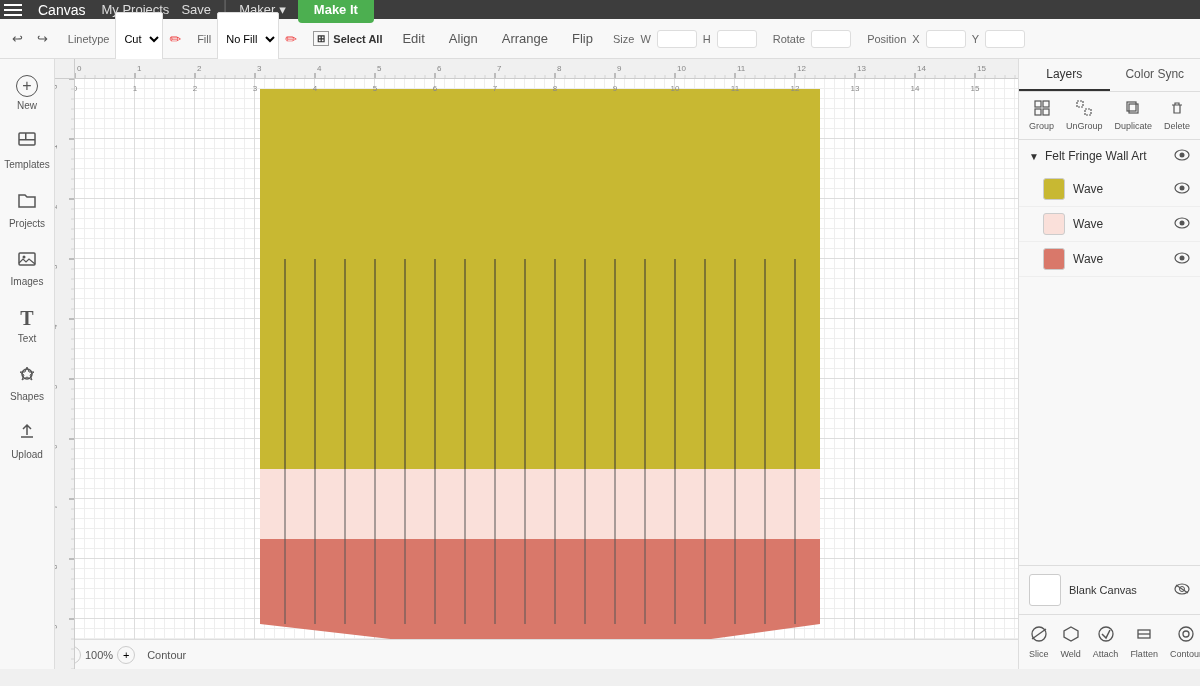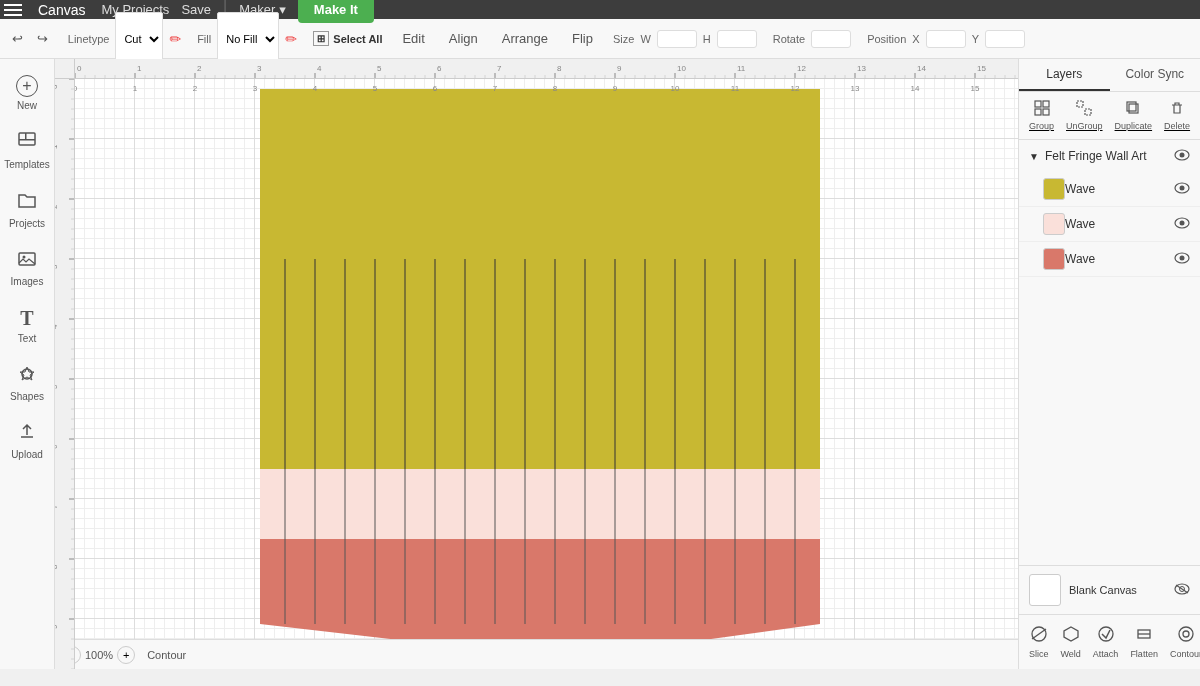--- a/index.html
+++ b/index.html
@@ -132,21 +132,20 @@
       border-bottom: 2px solid transparent;
       color: #555;
     }
     .panel-tab.active { border-bottom: 2px solid #333; color: #333; font-weight: 500; }
 
     .panel-toolbar {
       display: flex;
       justify-content: space-around;
       padding: 6px 4px;
       border-bottom: 1px solid #ddd;
-      text-decoration: underline;
     }
     .panel-tool-btn {
       display: flex;
       flex-direction: column;
       align-items: center;
       gap: 2px;
       background: none;
       border: none;
       cursor: pointer;
       font-size: 9px;
@@ -165,20 +164,21 @@
       color: #333;
       font-weight: 500;
     }
     .panel-group-header .chevron { font-size: 10px; }
     .group-eye { margin-left: auto; cursor: pointer; font-size: 14px; color: #555; }
 
     .layer-item {
       display: flex;
       align-items: center;
       padding: 6px 10px 6px 24px;
+      gap: 8px;
       cursor: pointer;
       border-bottom: 1px solid #eee;
     }
     .layer-color-swatch {
       width: 22px;
       height: 22px;
       border-radius: 3px;
       border: 1px solid #ccc;
       flex-shrink: 0;
     }

